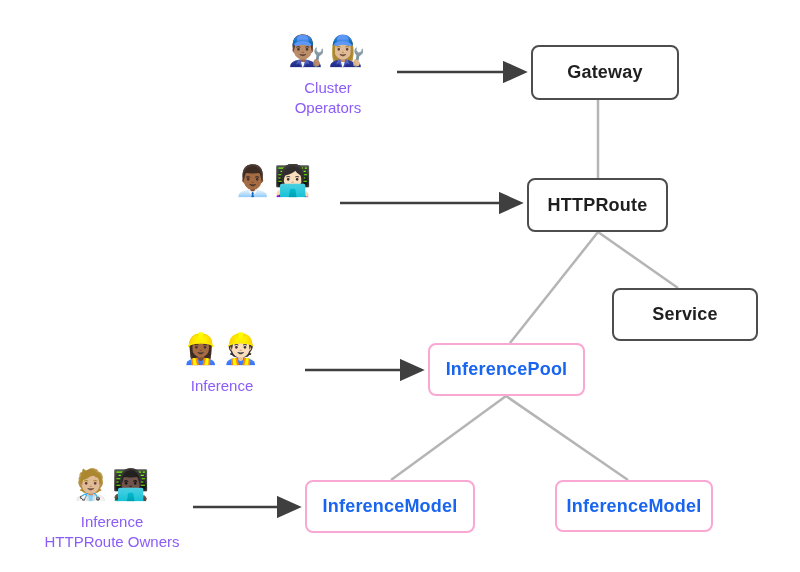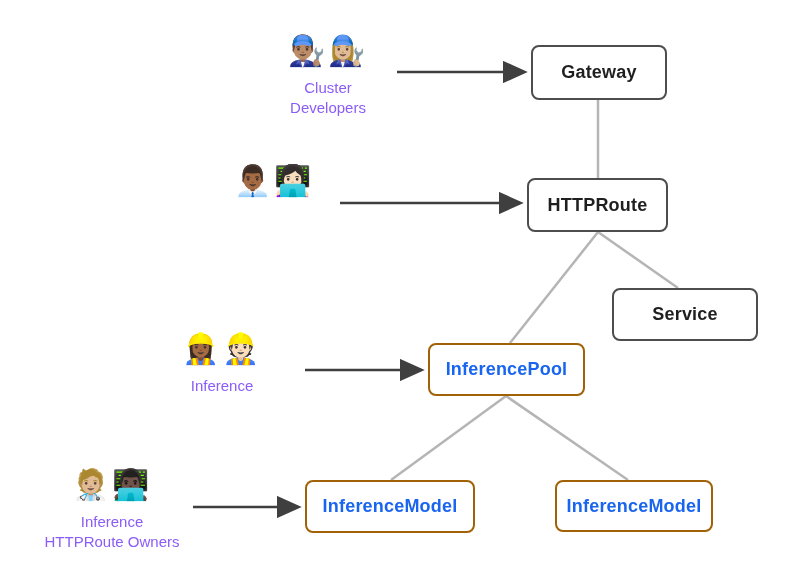--- a/index.html
+++ b/index.html
@@ -16,41 +16,41 @@
     display:flex;align-items:center;justify-content:center;
     background:#ffffff;
     border-radius:8px;
     font-weight:bold;
     font-size:18px;
     letter-spacing:0.2px;
     box-sizing:border-box;
     z-index:2;
   }
   .node.core{border:2.5px solid #4d4d4d;color:#1f1f1f;}
-  .node.inference{border:2px solid #a16207;color:#1a65f0;}
+  .node.inference{border:2px solid #f9a8d4;color:#1a65f0;}
   .persona{
     position:absolute;
     width:164px;
     text-align:center;
     z-index:2;
   }
   .persona .emojis{
     font-size:30px;
     line-height:46px;
     letter-spacing:2px;
     white-space:nowrap;
   }
   .persona .label{
     margin-top:4px;
     font-size:15px;
     line-height:20px;
     color:#8b5cf6;
   }
   
-  #node-gateway        {left:531px;top:45px; width:136px;height:55px;}
+  #node-gateway        {left:531px;top:45px; width:148px;height:55px;}
   #node-httproute      {left:527px;top:178px;width:141px;height:54px;}
   #node-service        {left:612px;top:288px;width:146px;height:53px;text-align:center;}
   #node-inferencepool  {left:428px;top:343px;width:157px;height:53px;}
   #node-inferencemodel1{left:305px;top:480px;width:170px;height:53px;}
   #node-inferencemodel2{left:555px;top:480px;width:158px;height:52px;}
   
   #persona-cluster-operators        {left:246px;top:28px;}
   #persona-application-developers   {left:192px;top:158px;}
   #persona-inference-platform-owners{left:140px;top:326px;}
   #persona-inference-workload-owners{left:30px; top:462px;}
@@ -76,21 +76,21 @@
     <line x1="397" y1="72" x2="524" y2="72" stroke="#3f3f3f" stroke-width="2.5" marker-end="url(#arrowhead)"></line>
     <line x1="340" y1="203" x2="520" y2="203" stroke="#3f3f3f" stroke-width="2.5" marker-end="url(#arrowhead)"></line>
     <line x1="305" y1="370" x2="421" y2="370" stroke="#3f3f3f" stroke-width="2.5" marker-end="url(#arrowhead)"></line>
     <line x1="193" y1="507" x2="298" y2="507" stroke="#3f3f3f" stroke-width="2.5" marker-end="url(#arrowhead)"></line>
   </svg>
 
   <div class="persona" id="persona-cluster-operators">
     <div class="emojis">👨🏽‍🔧👩🏼‍🔧</div>
     <div class="label">
       <span>Cluster</span><br>
-      <span>Developers</span>
+      <span>Operators</span>
     </div>
   </div>
 
   <div class="persona" id="persona-application-developers">
     <div class="emojis">👨🏾‍💼👩🏻‍💻</div>
   </div>
 
   <div class="persona" id="persona-inference-platform-owners">
     <div class="emojis">👷🏾‍♀️👷🏻</div>
     <div class="label">

